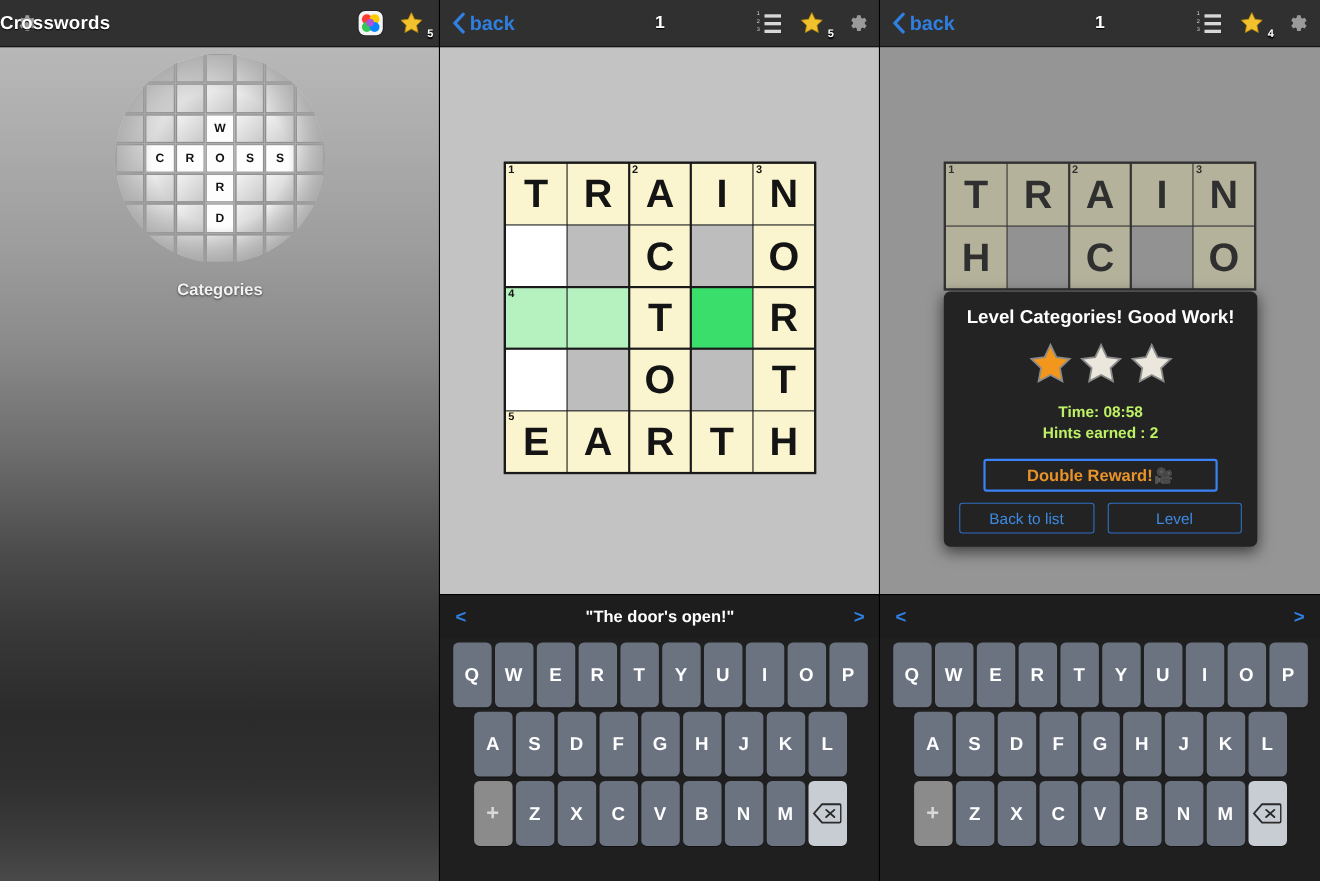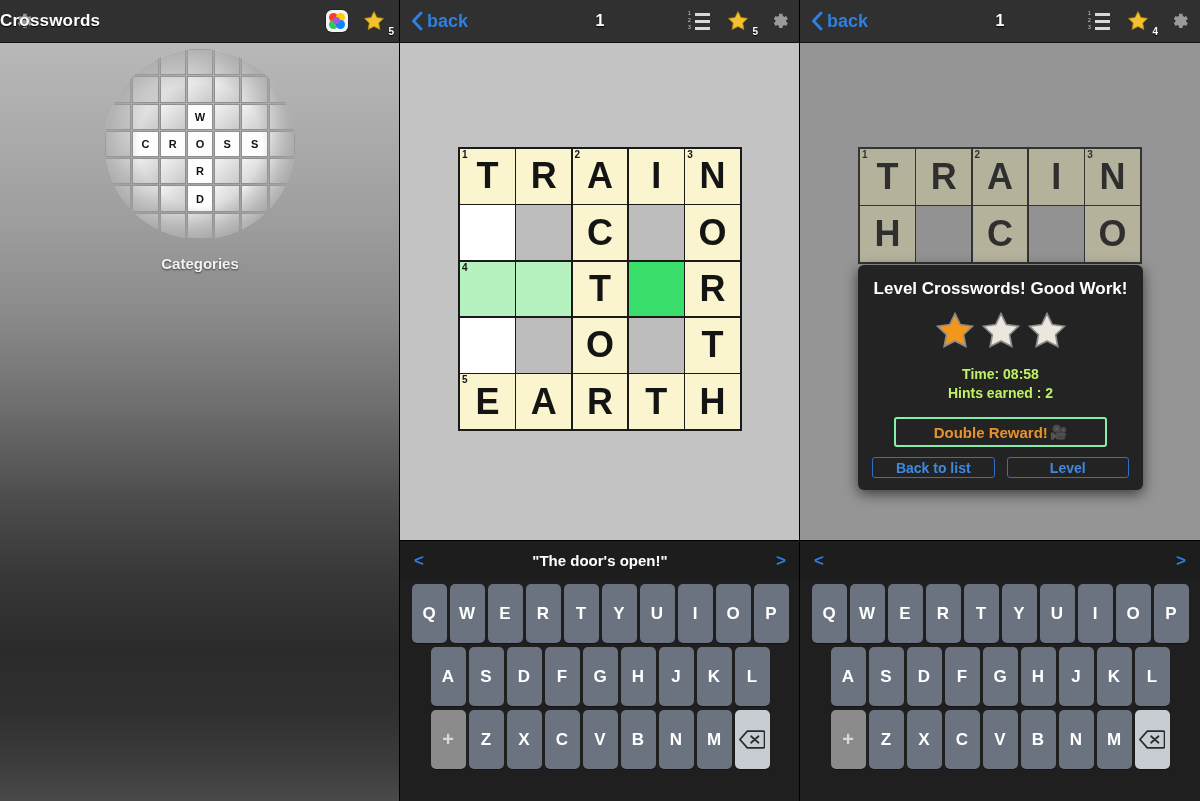--- a/index.html
+++ b/index.html
@@ -203,31 +203,31 @@
     box-shadow: 0 4px 14px rgba(0,0,0,.6);
   }
   .dlg-title {
     color: #fff; font-size: 17px; font-weight: bold; text-align: center;
     margin-bottom: 10px;
   }
   .dlg-stars { display: flex; justify-content: center; align-items: center; gap: 2px; margin-bottom: 12px; }
   .dlg-line { color: #bef264; font-size: 14px; font-weight: bold; text-align: center; line-height: 19px; }
   .dlg-reward {
     margin: 14px 24px 10px 24px; height: 30px;
-    border: 2px solid #86efac; border-radius: 3px;
+    border: 2px solid #3b82f6; border-radius: 3px;
     display: flex; align-items: center; justify-content: center; gap: 2px;
     color: #e8922a; font-size: 15px; font-weight: bold;
     cursor: pointer;
   }
   .dlg-btns { display: flex; justify-content: space-between; gap: 12px; padding: 0 2px; }
   .dlg-btn {
-    flex: 1; height: 21px;
+    flex: 1; height: 28px;
     border: 1.5px solid #2f6fc4; border-radius: 3px;
     display: flex; align-items: center; justify-content: center;
-    color: #3d8ae0; font-size: 14px; font-weight: bold;
+    color: #3d8ae0; font-size: 14px; font-weight: normal;
     cursor: pointer;
   }
   .divider-v { position:absolute; top:0; width:1px; height:801px; background:#000; }
 </style>
 </head>
 <body>
 
 <div id="app">
 
   <div class="panel" id="panel-menu">
@@ -529,21 +529,21 @@
           </div>
           <div class="xcell block"></div>
           <div class="xcell ">
             <span class="ltr">O</span>
           </div>
         </div>
 
       <div class="dim-overlay"></div>
 
       <div class="dialog">
-        <div class="dlg-title">Level Crosswords! Good Work!</div>
+        <div class="dlg-title">Level Categories! Good Work!</div>
         <div class="dlg-stars">
           <svg viewBox="0 0 24 24" width="44" height="44">
               <path fill="#f2961c" stroke="#8a8a8a" stroke-width="0.9" d="M12 2.5l2.9 6 6.6.9-4.8 4.6 1.2 6.5-5.9-3.1-5.9 3.1 1.2-6.5L2.5 9.4l6.6-.9z"></path>
             </svg>
           <svg viewBox="0 0 24 24" width="44" height="44">
               <path fill="#ece7dd" stroke="#8a8a8a" stroke-width="0.9" d="M12 2.5l2.9 6 6.6.9-4.8 4.6 1.2 6.5-5.9-3.1-5.9 3.1 1.2-6.5L2.5 9.4l6.6-.9z"></path>
             </svg>
           <svg viewBox="0 0 24 24" width="44" height="44">
               <path fill="#ece7dd" stroke="#8a8a8a" stroke-width="0.9" d="M12 2.5l2.9 6 6.6.9-4.8 4.6 1.2 6.5-5.9-3.1-5.9 3.1 1.2-6.5L2.5 9.4l6.6-.9z"></path>
             </svg>

